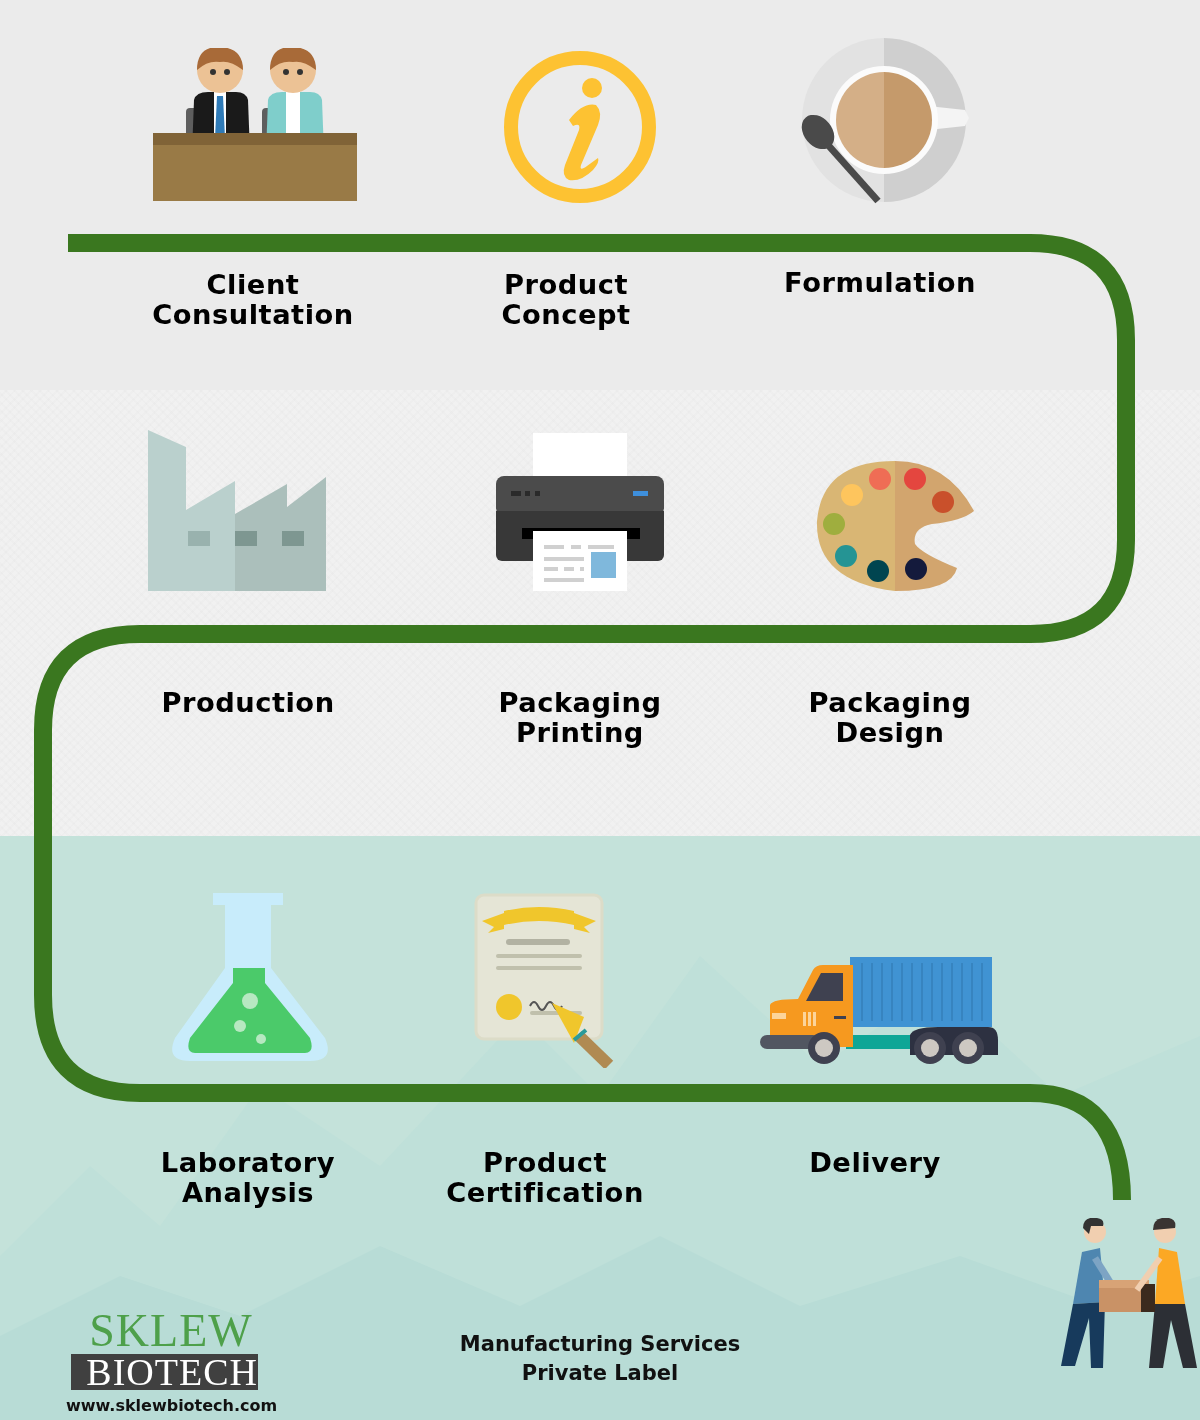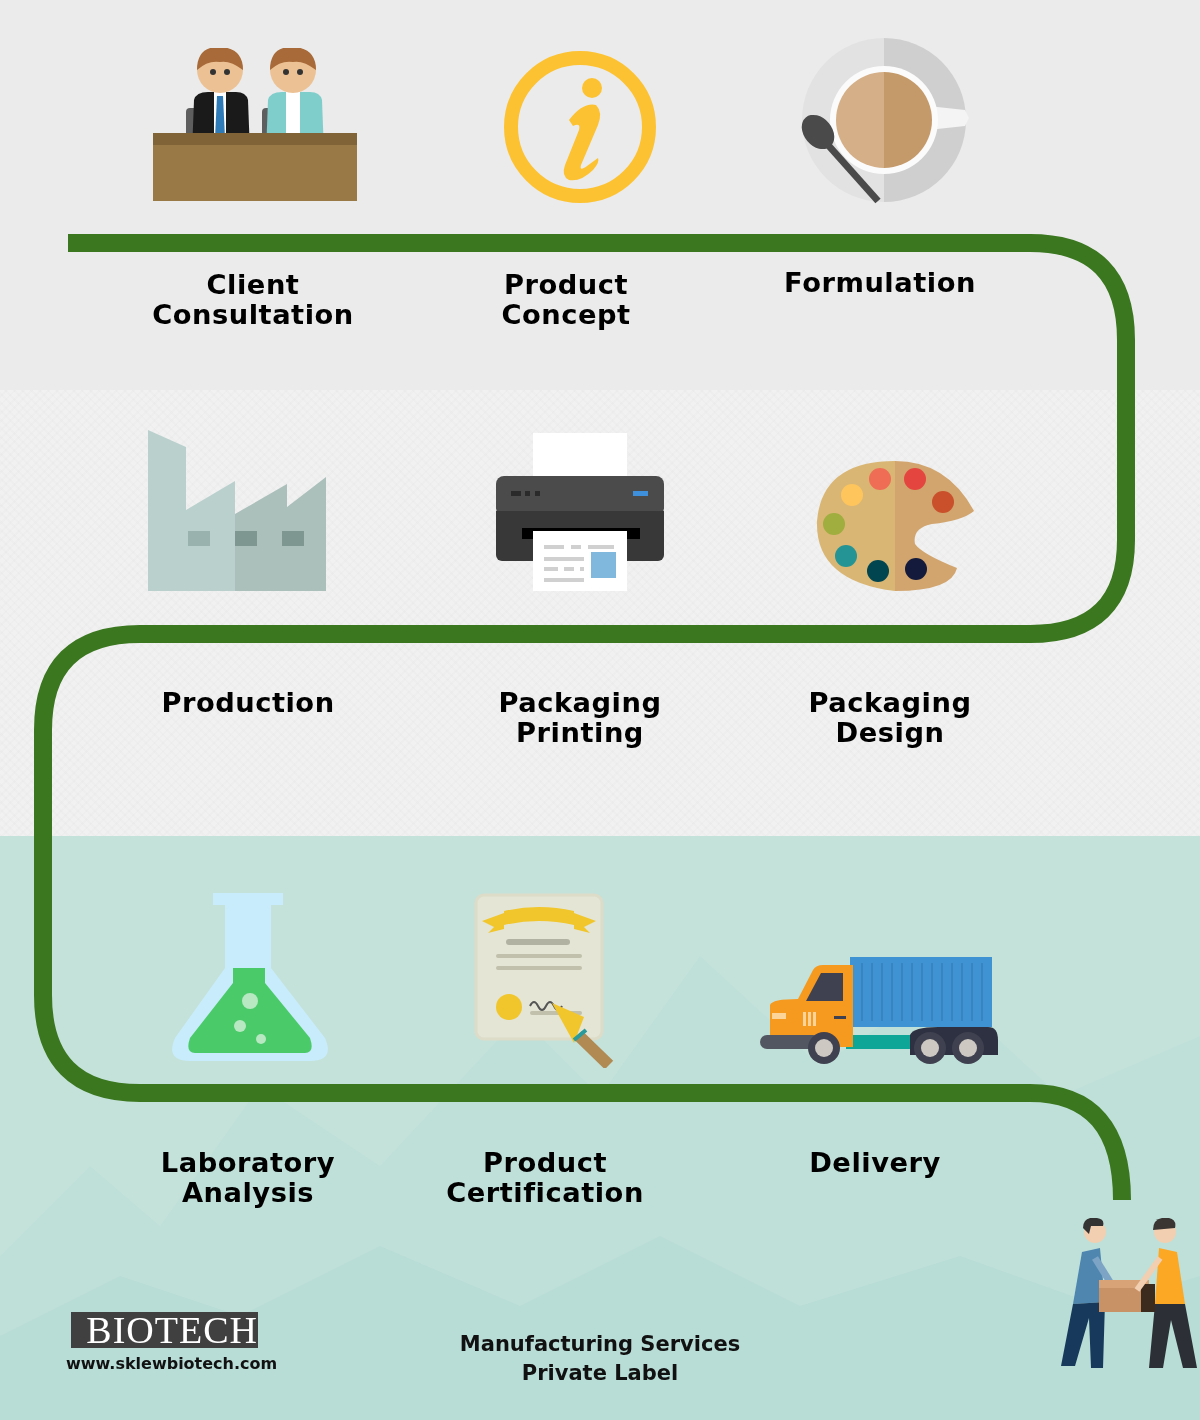--- a/index.html
+++ b/index.html
@@ -221,20 +221,21 @@
   <path d="M98,12 Q98,-2 114,0 Q122,2 120,10 Z" fill="#3a3432"></path>
   <path d="M104,30 L122,34 L130,86 L100,86 Z" fill="#fca824"></path>
   <path d="M100,86 L130,86 L142,150 L128,150 L116,102 L108,150 L94,150 Z" fill="#2c2f35"></path>
   <rect x="44" y="62" width="50" height="32" fill="#c99266"></rect>
   <rect x="44" y="62" width="50" height="8" fill="#d8a376"></rect>
   <rect x="86" y="66" width="14" height="28" fill="#3b2a1e"></rect>
   <line x1="105" y1="40" x2="82" y2="72" stroke="#f1cfb0" stroke-width="6"></line>
 </svg>
 
 <div class="logo">
+  <div class="logo-top">SKLEW</div>
   <div class="logo-bot">BIOTECH</div>
   <div class="logo-url">www.sklewbiotech.com</div>
 </div>
 
 <div class="tagline">
   <div>Manufacturing Services</div>
   <div>Private Label</div>
 </div>
 
 </body></html>

